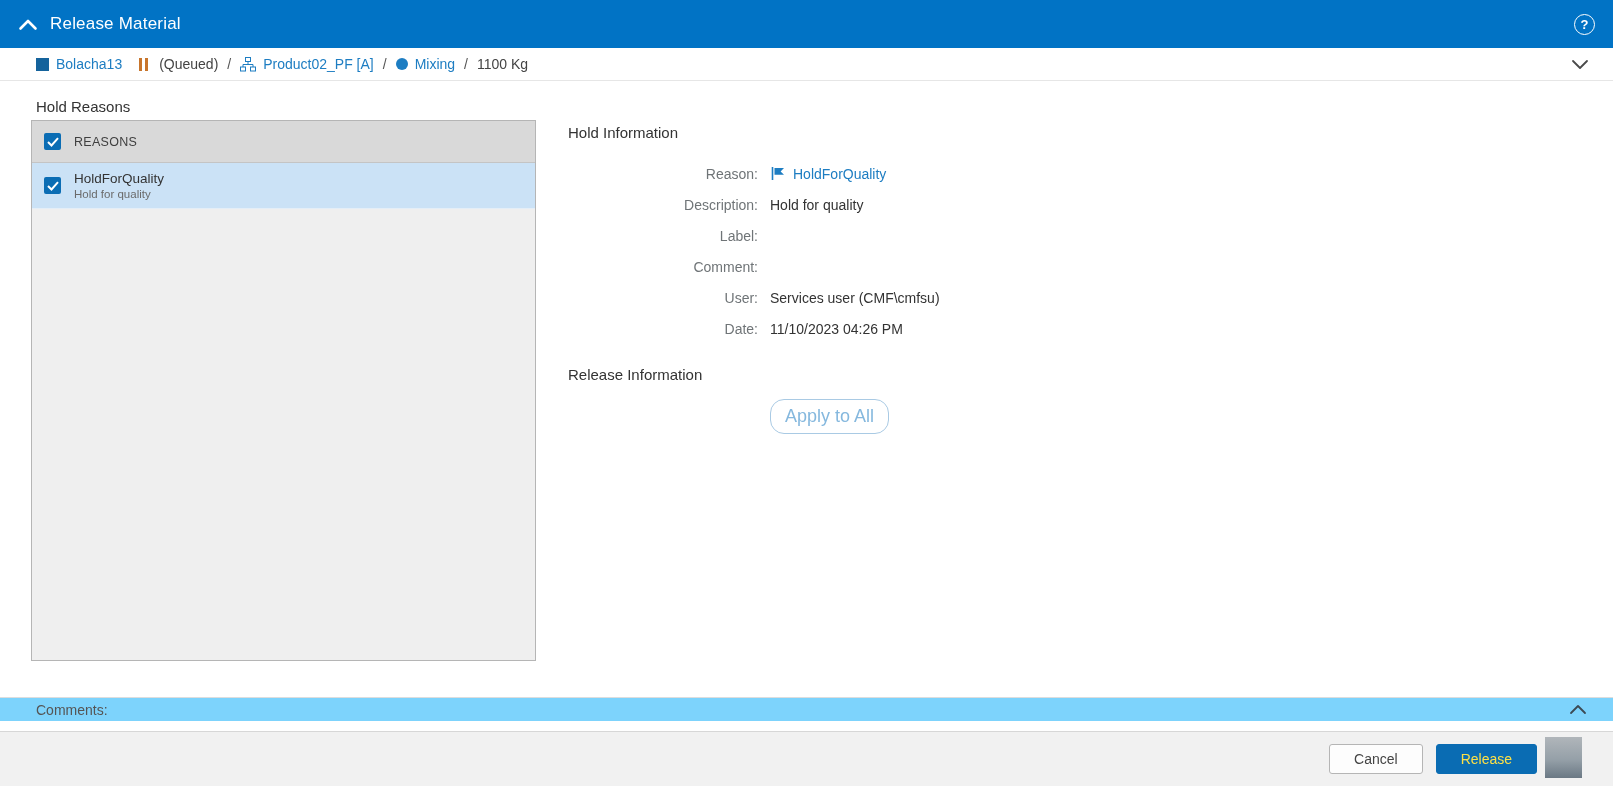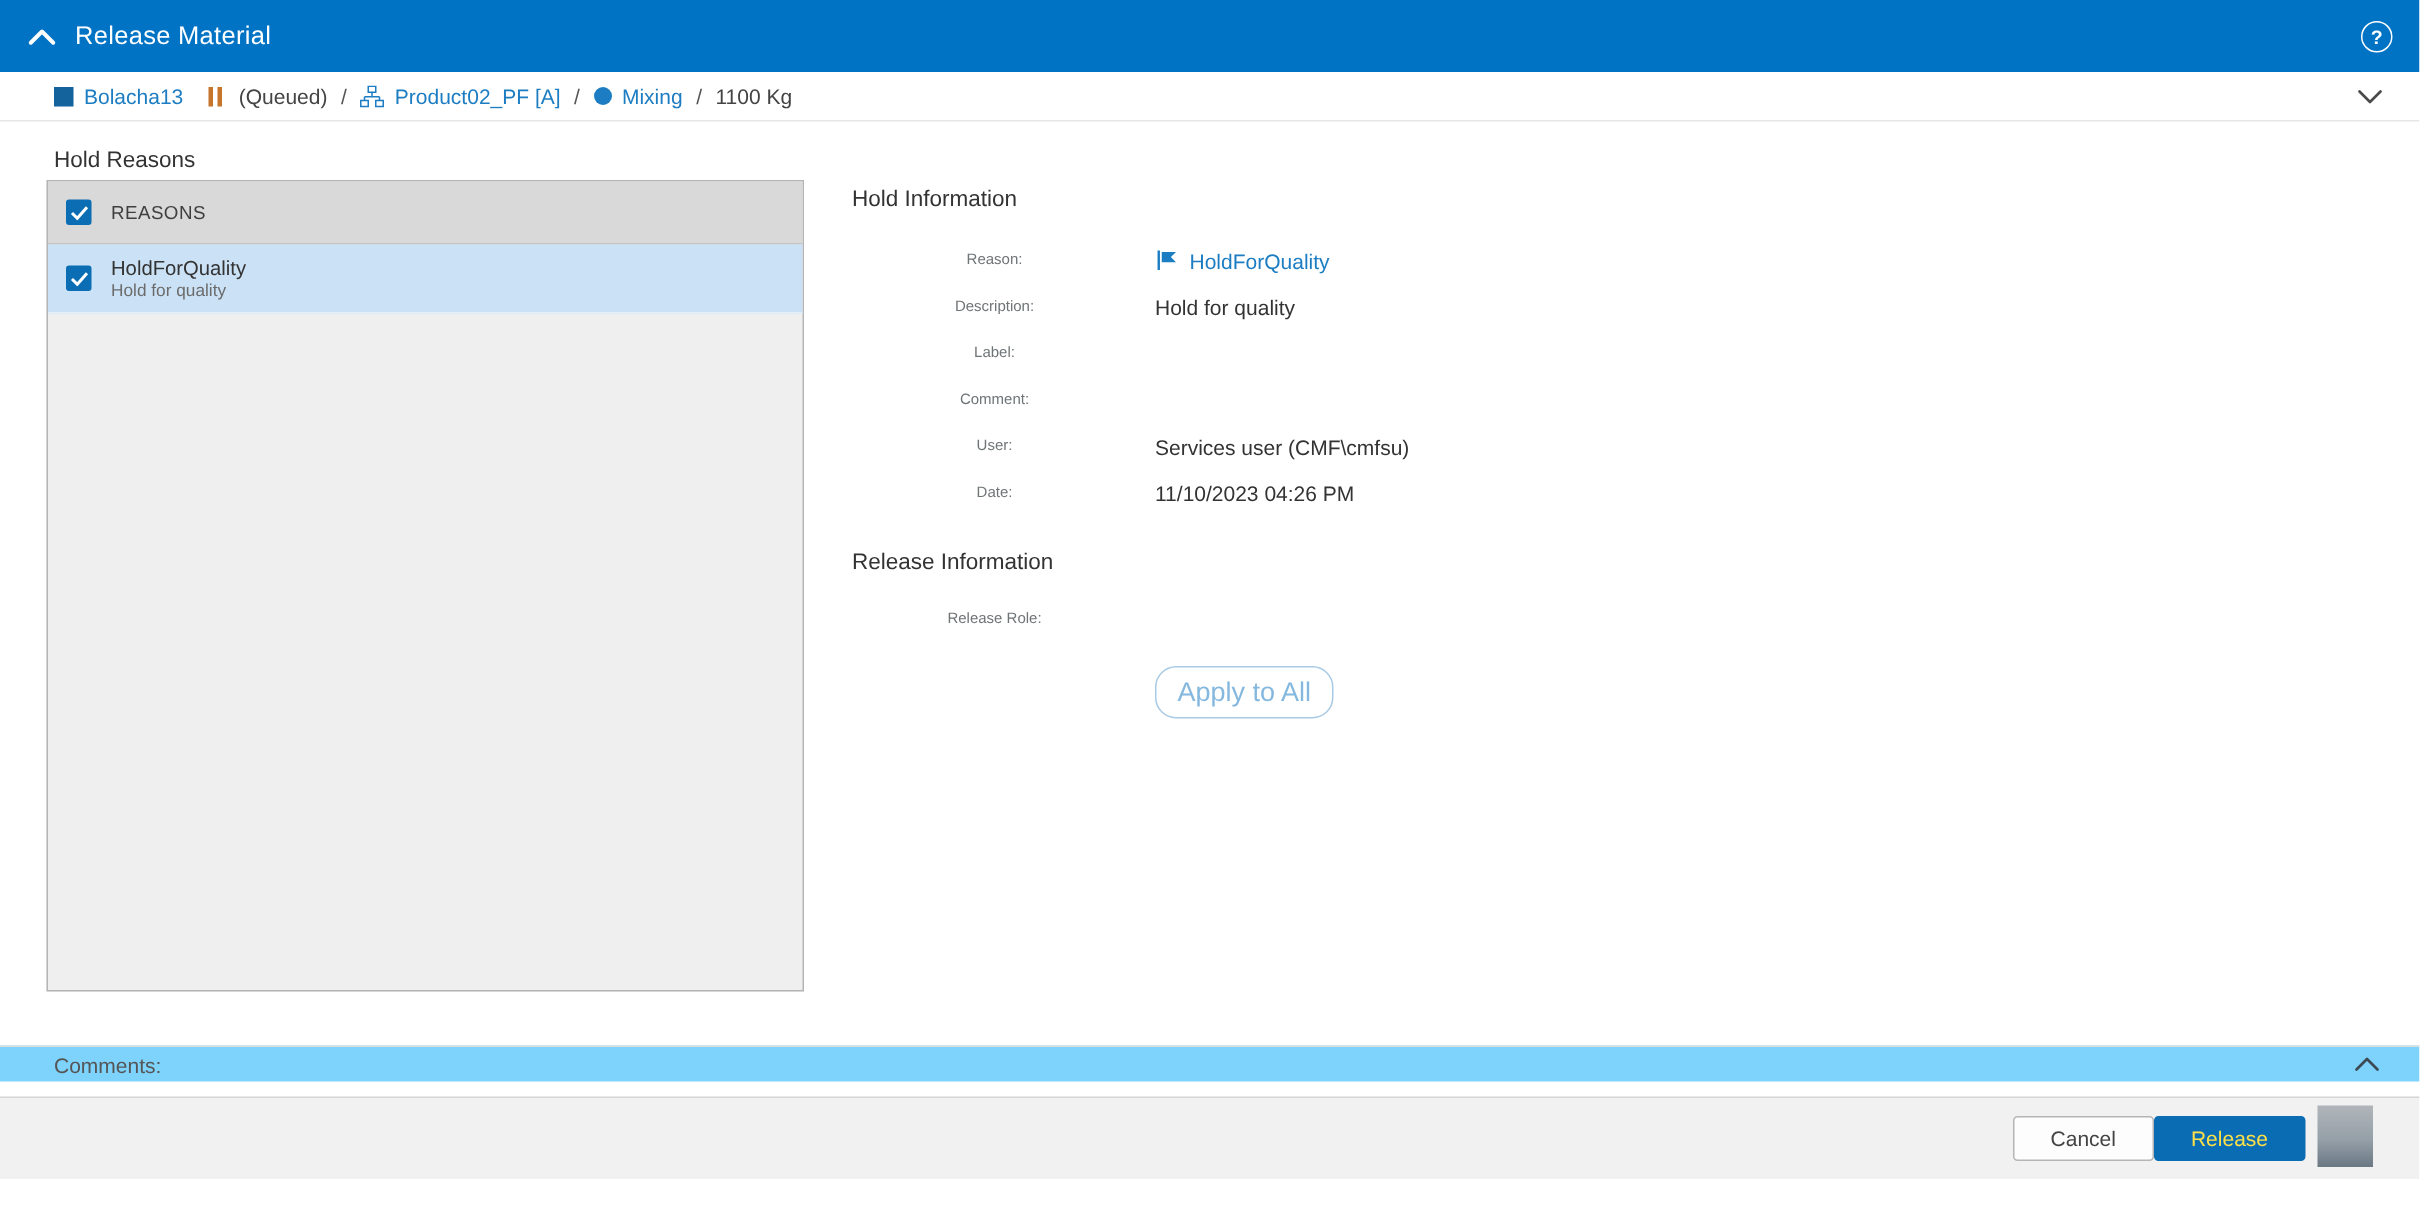--- a/index.html
+++ b/index.html
@@ -43,41 +43,41 @@
   .rt-row .txt { display:flex; flex-direction:column; gap:2px; }
   .rt-row .name { font-size:13.5px; color:#333; }
   .rt-row .desc { font-size:11.5px; color:#6b6b6b; }
   .checkbox { width:17px; height:17px; background:#0b6db4; border-radius:2px;
     display:flex; align-items:center; justify-content:center; flex:0 0 auto; cursor:pointer; }
 
   
   .right-panel { position:absolute; left:568px; top:124px; width:1020px; }
   .info-rows { margin-top:17px; }
   .info-row { display:flex; align-items:center; min-height:31px; }
-  .info-label { width:190px; text-align:center; color:#6f7477; font-size:10px; flex:0 0 auto; }
+  .info-label { width:190px; text-align:right; color:#6f7477; font-size:14px; flex:0 0 auto; }
   .info-value { margin-left:12px; font-size:14px; color:#333; display:flex; align-items:center; gap:7px; }
   .ri-title { margin-top:22px; }
   .code-row { display:flex; align-items:center; margin-top:24px; }
   .release-input { margin-left:12px; width:812px; height:34px; border:1px solid #adadad;
     background:#fff; font-size:14px; padding:0 8px; outline:none; }
   .role-row { display:flex; align-items:center; margin-top:14px; min-height:31px; }
   .apply-btn { margin-left:202px; margin-top:16px; display:inline-block;
     border:1px solid #a9cae4; color:#85b8de; background:#fff; border-radius:14px;
     font-size:18px; padding:6px 14px; cursor:default; }
 
   
   .comments-bar { position:absolute; left:0; top:697px; width:100%; height:24px;
     border-top:1px solid #ddd; display:flex; align-items:center;
     padding:0 26px 0 36px; font-size:14px; color:#555; background:#7dd3fc; }
   .comments-caret { margin-left:auto; cursor:pointer; display:flex; align-items:center; }
 
   
   .footer { position:absolute; left:0; top:731px; width:100%; height:55px;
     background:#f1f1f1; border-top:1px solid #d7d7d7; display:flex; align-items:center;
-    justify-content:flex-end; padding-right:76px; gap:0; }
+    justify-content:flex-end; padding-right:76px; gap:13px; }
   .btn { font-size:14px; border-radius:3px; padding:6px 24px; cursor:pointer;
     font-family:"Liberation Sans", sans-serif; }
   .btn-cancel { background:#fdfdfd; border:1px solid #b5b5b5; color:#444; }
   .btn-release { background:#0a6cb3; border:1px solid #0a6cb3; color:#fde047; }
   .artifact { position:absolute; left:1545px; top:737px; width:37px; height:41px;
     background:linear-gradient(180deg,#a9afb4 0%, #8b97a0 55%, #5c6b78 100%); opacity:.9; }
 </style>
 </head>
 <body>
 
@@ -183,23 +183,20 @@
       </div>
       <div class="info-row">
         <span class="info-label">Date:</span>
         <span class="info-value">11/10/2023 04:26 PM</span>
       </div>
     </div>
 
     <div class="section-title ri-title">Release Information</div>
 
 
-    <div class="role-row">
-      <span class="info-label">Release Role:</span>
-    </div>
 
     <button class="apply-btn">Apply to All</button>
   </div>
 
   <div class="comments-bar">
     <span>Comments:</span>
     <span class="comments-caret">
       <svg width="18" height="11" viewBox="0 0 18 11">
         <path d="M2 9 L9 2 L16 9" fill="none" stroke="#3c4a54" stroke-width="1.8" stroke-linecap="round" stroke-linejoin="round"></path>
       </svg>

